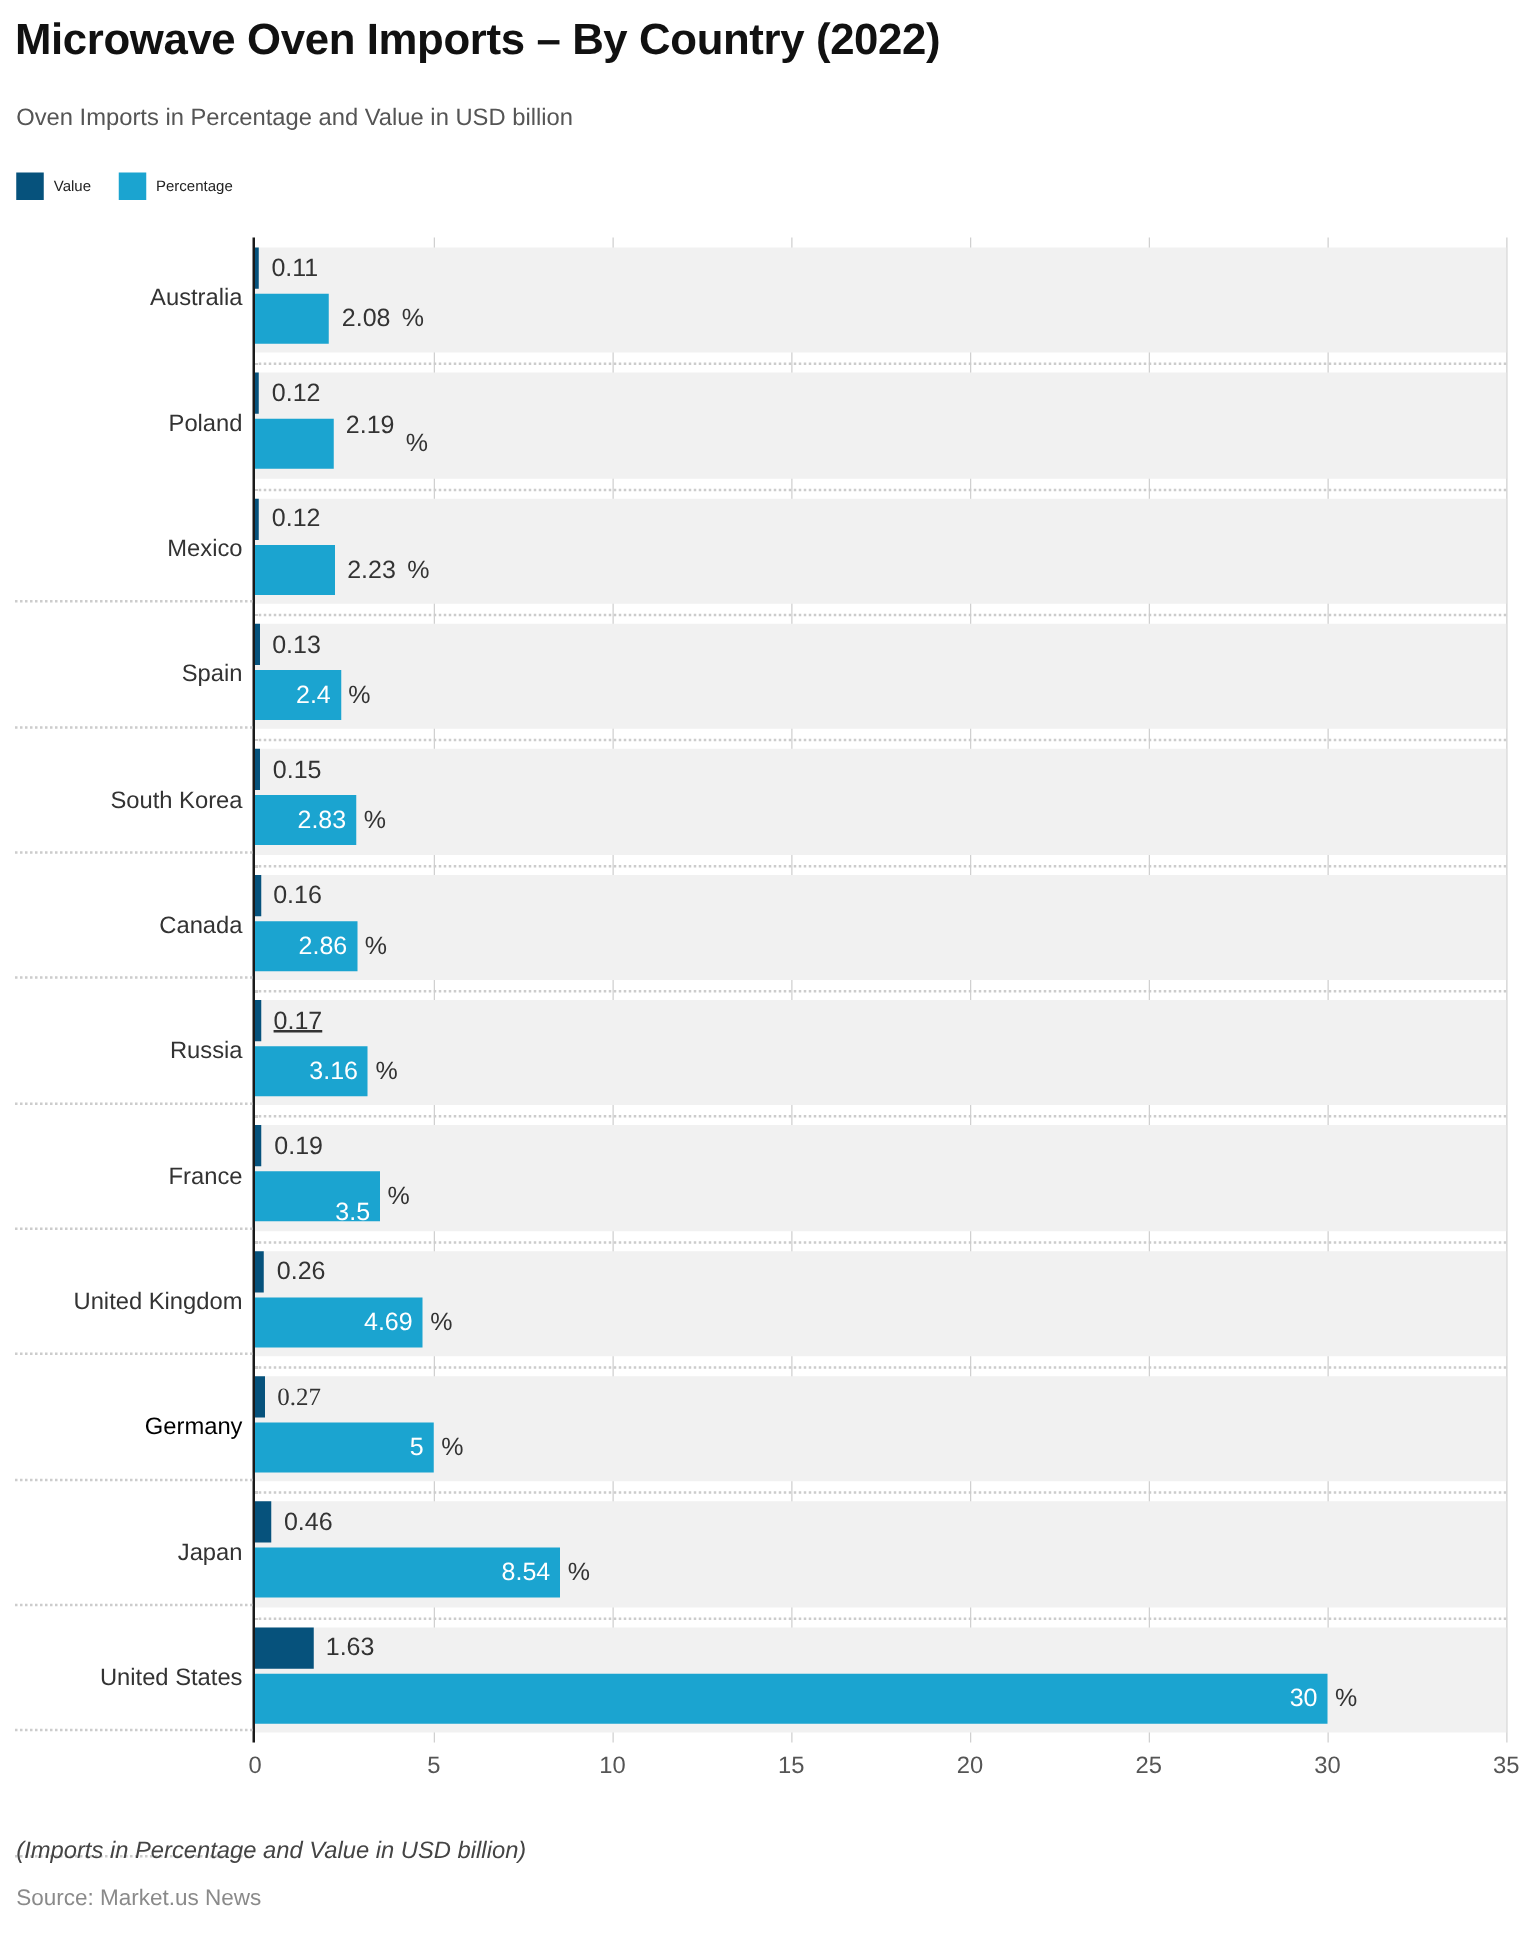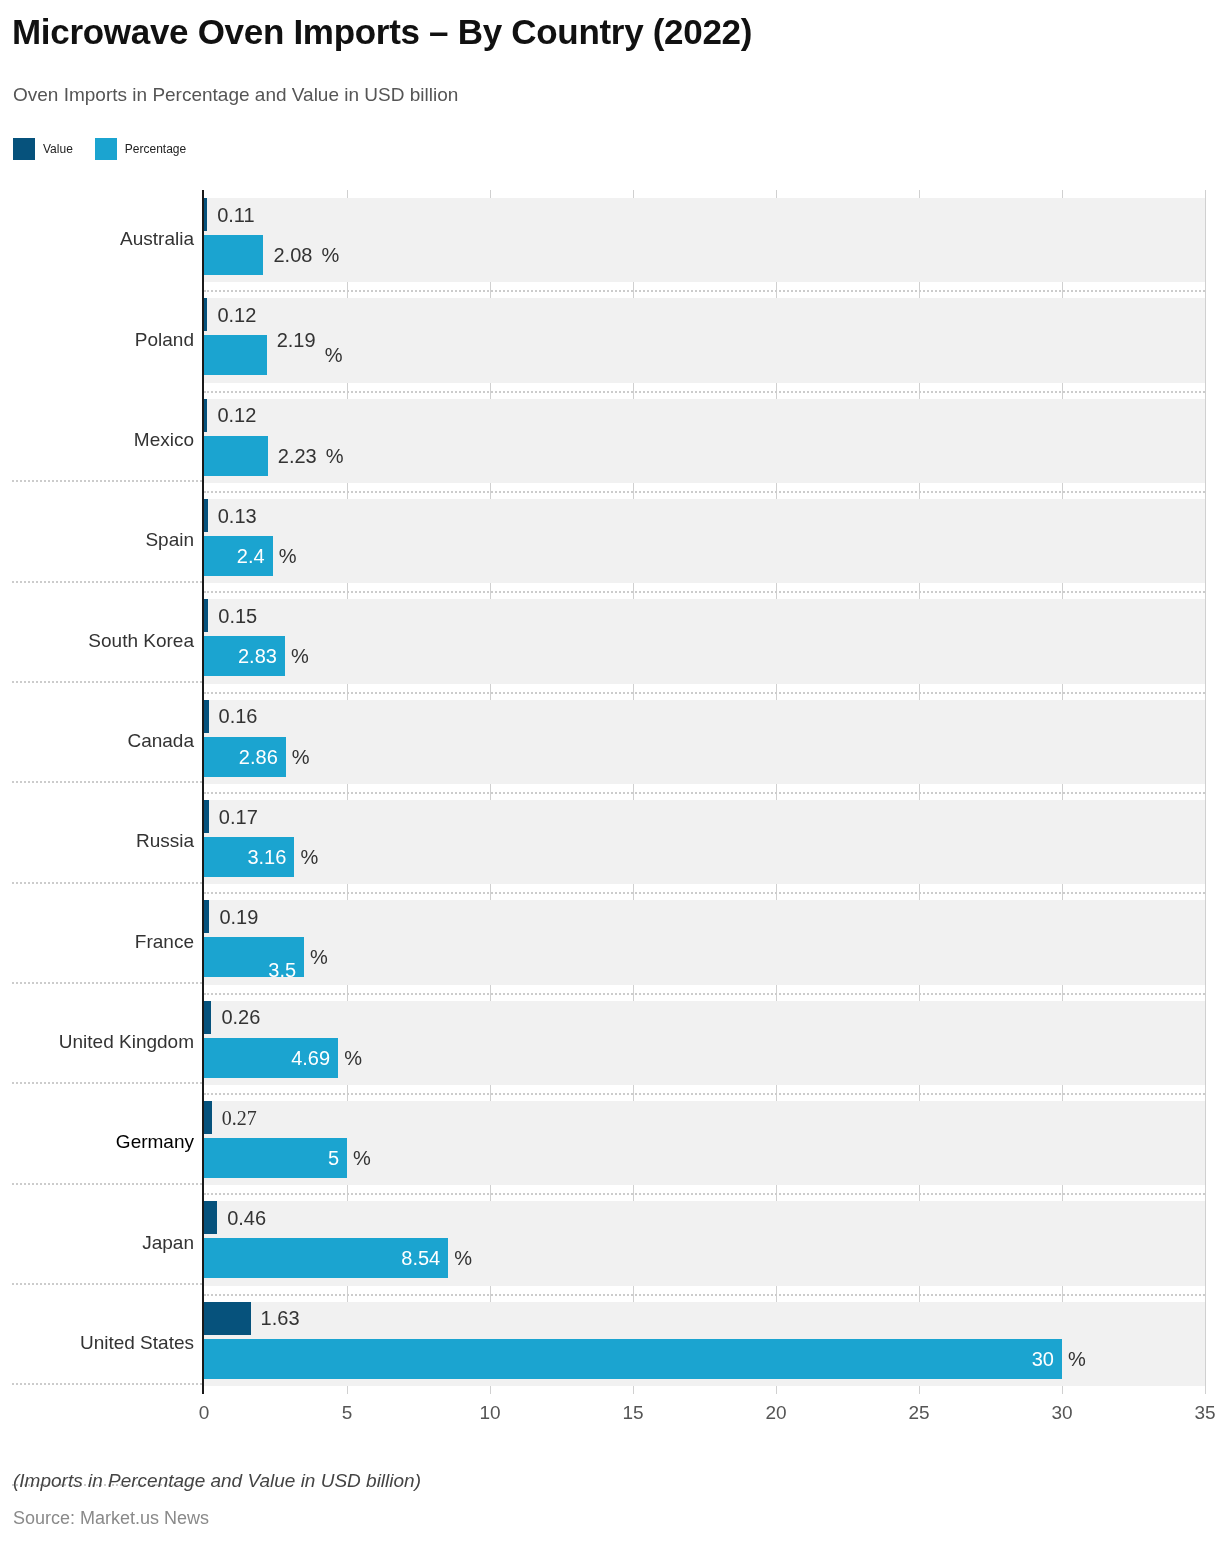--- a/index.html
+++ b/index.html
@@ -249,21 +249,21 @@
       <div class="cat-band" style="top: 509.667px; height: 84.3333px;"></div>
       <div class="row-sep" style="top: 501.667px;"></div>
       <div class="bar bar-value" style="top: 509.667px; width: 4.576px; height: 33px;"></div>
       <div class="bar-label-out" style="left: 14.576px; top: 516.167px;">0.16</div>
       <div class="bar bar-pct" style="top: 546.667px; width: 81.796px; height: 40px;"></div>
       <div class="bar-label-in" style="top: 556.667px; left: 0px; width: 73.796px;">2.86</div>
       <div class="pct-sign" style="top: 556.667px; left: 87.796px;">%</div>
       <div class="cat-band" style="top: 610px; height: 84.3333px;"></div>
       <div class="row-sep" style="top: 602px;"></div>
       <div class="bar bar-value" style="top: 610px; width: 4.862px; height: 33px;"></div>
-      <div class="bar-label-out" style="left: 14.862px; top: 616.5px;">0.17</div>
+      <div class="bar-label-out" style="left: 14.862px; top: 616.5px; text-decoration: underline;">0.17</div>
       <div class="bar bar-pct" style="top: 647px; width: 90.376px; height: 40px;"></div>
       <div class="bar-label-in" style="top: 657px; left: 0px; width: 82.376px;">3.16</div>
       <div class="pct-sign" style="top: 657px; left: 96.376px;">%</div>
       <div class="cat-band" style="top: 710.333px; height: 84.3333px;"></div>
       <div class="row-sep" style="top: 702.333px;"></div>
       <div class="bar bar-value" style="top: 710.333px; width: 5.434px; height: 33px;"></div>
       <div class="bar-label-out" style="left: 15.434px; top: 716.833px;">0.19</div>
       <div class="bar bar-pct" style="top: 747.333px; width: 100.1px; height: 40px;"></div>
       <div class="bar-label-in" style="top: 757.333px; left: 0px; width: 92.1px; margin-top: 13px;">3.5</div>
       <div class="pct-sign" style="top: 757.333px; left: 106.1px;">%</div>

